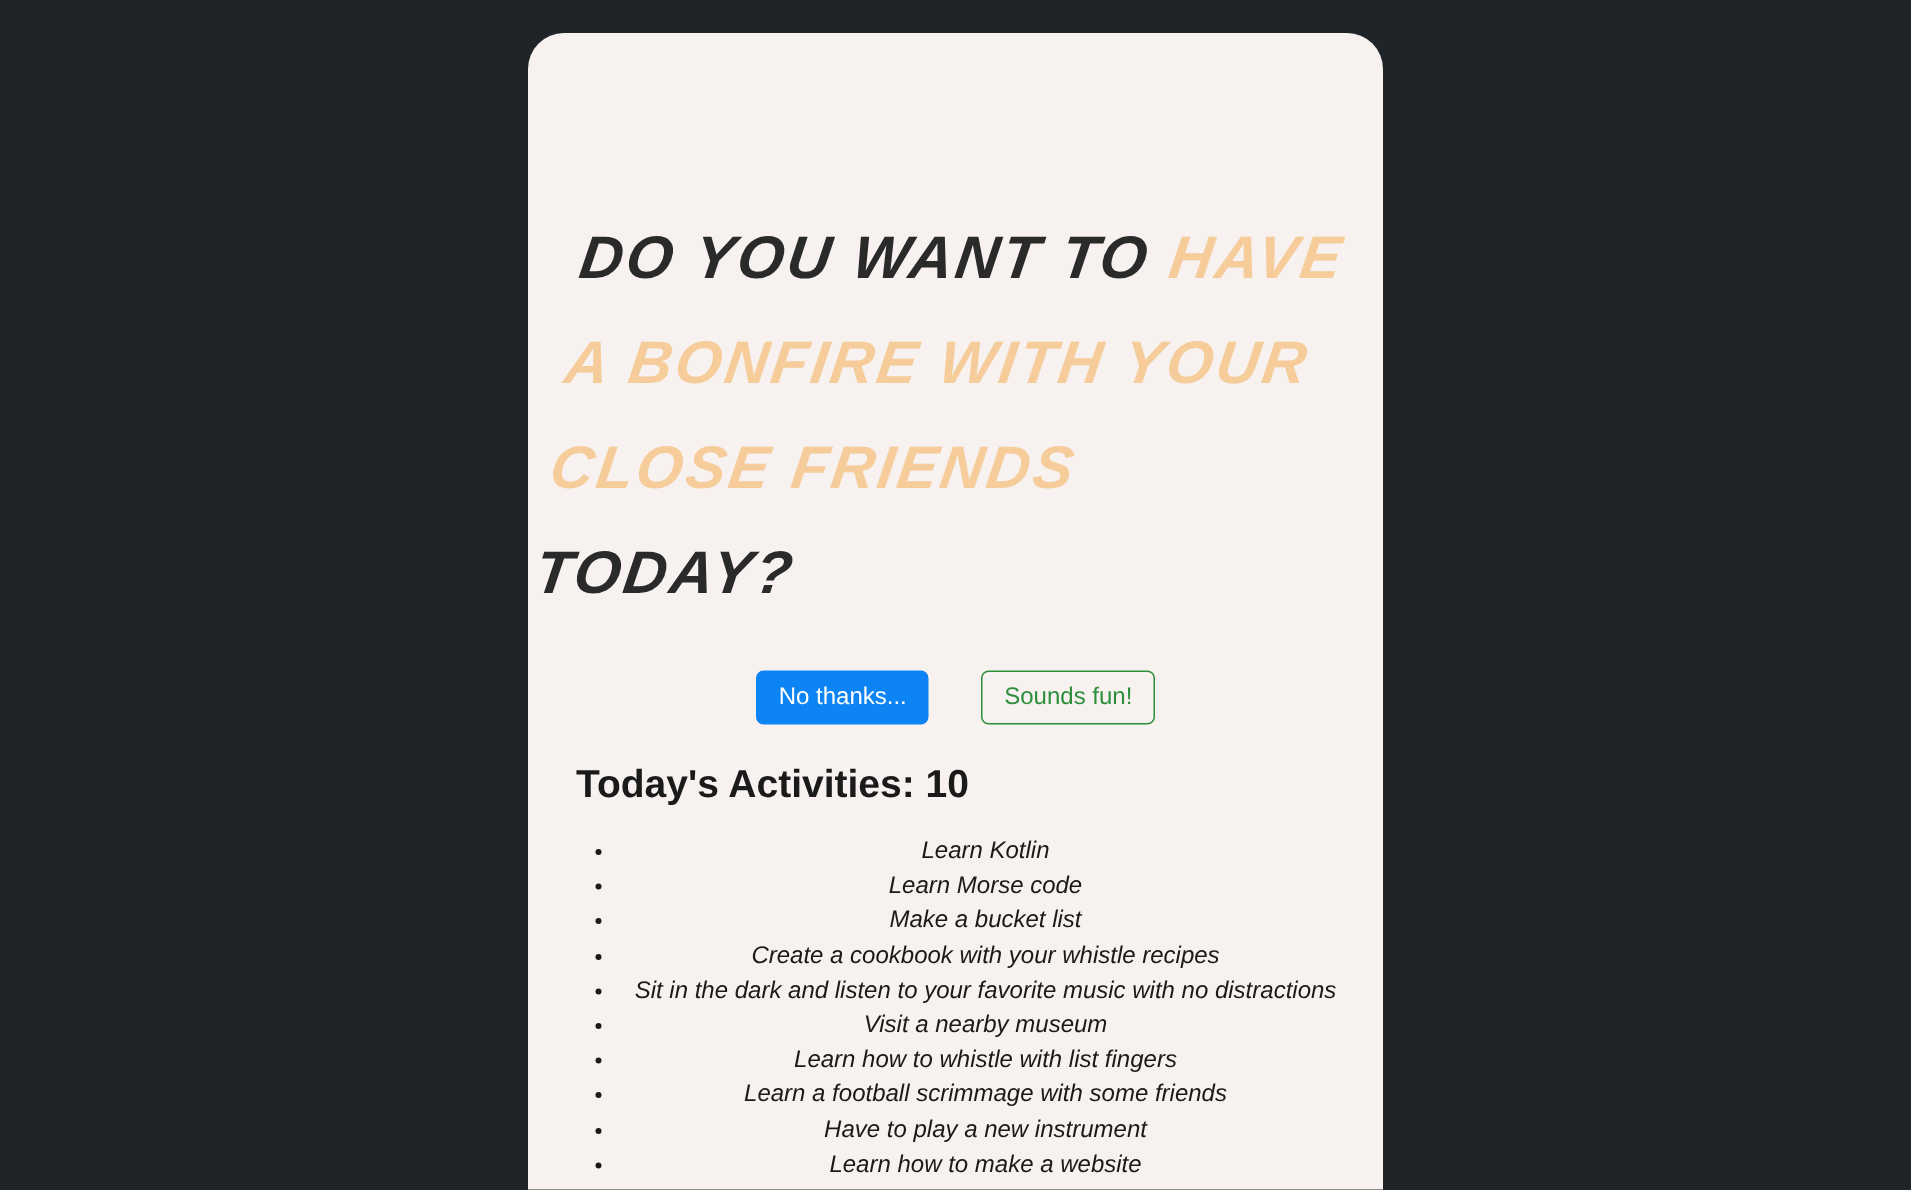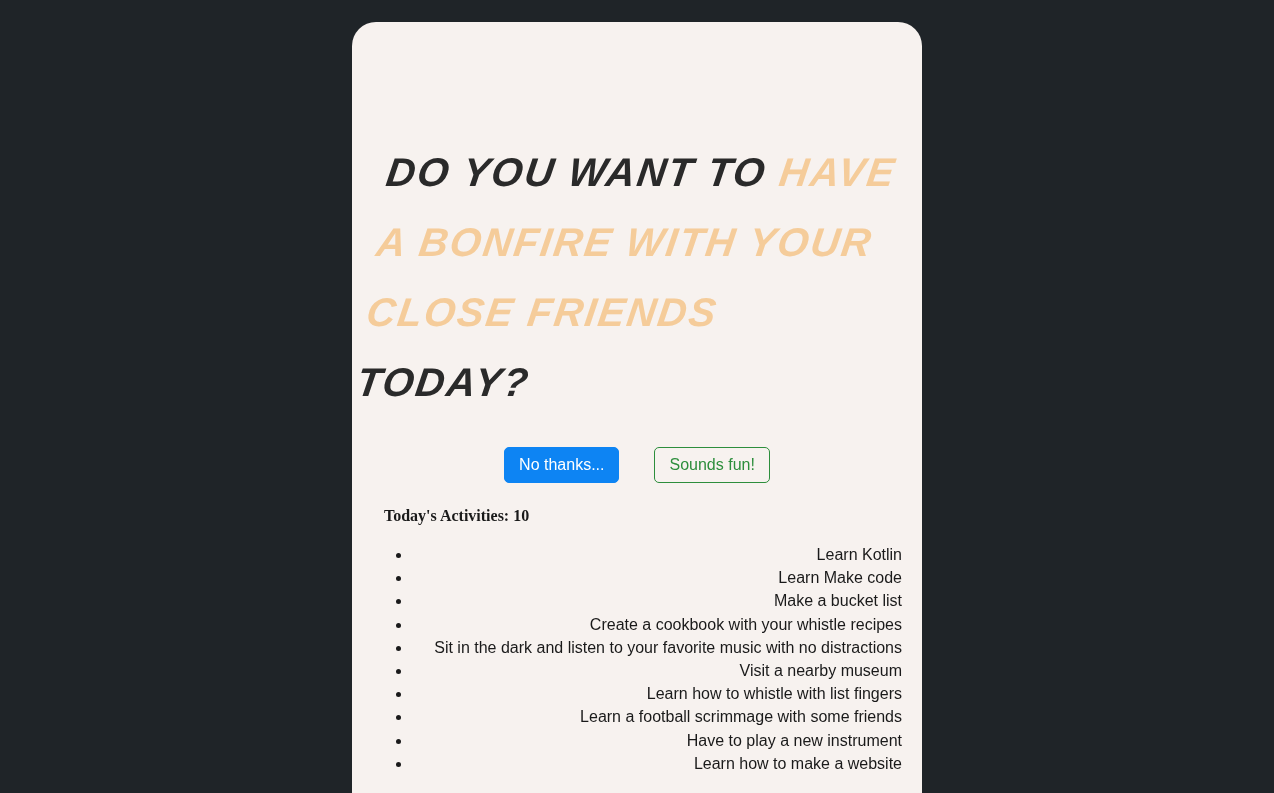--- a/index.html
+++ b/index.html
@@ -55,36 +55,36 @@
       background-color: #0d84f3;
       color: #ffffff;
       border: 1px solid #0d84f3;
     }
     .btn-outline-success {
       background-color: transparent;
       color: #2d8e3c;
       border: 1px solid #2d8e3c;
     }
     .activities-heading {
-      font-size: 16px;
+      font-size: 26px;
       font-weight: 700;
       color: #1a1a1a;
       margin: 0 0 18px 12px;
-      font-family: Liberation Serif, serif;
     }
     .activities-list {
       list-style-type: disc;
       padding-left: 40px;
       margin-bottom: 24px;
       font-size: 16px;
       line-height: 1.45;
       color: #1a1a1a;
     }
     .activities-list li {
-      text-align: right;
+      text-align: center;
+      font-style: italic;
     }
   </style>
 </head>
 <body>
 
 <div class="card">
   <h1 class="headline">
     <span>Do you want to </span><span class="highlight">Have a bonfire with your close friends</span><span> today?</span>
   </h1>
 
@@ -92,21 +92,21 @@
     <button class="btn btn-primary">No thanks...</button>
     <button class="btn btn-outline-success">Sounds fun!</button>
   </div>
 
   <h3 class="activities-heading">
     <span>Today's Activities: </span><span>10</span>
   </h3>
 
   <ul class="activities-list">
     <li>Learn Kotlin</li>
-    <li>Learn Make code</li>
+    <li>Learn Morse code</li>
     <li>Make a bucket list</li>
     <li>Create a cookbook with your whistle recipes</li>
     <li>Sit in the dark and listen to your favorite music with no distractions</li>
     <li>Visit a nearby museum</li>
     <li>Learn how to whistle with list fingers</li>
     <li>Learn a football scrimmage with some friends</li>
     <li>Have to play a new instrument</li>
     <li>Learn how to make a website</li>
   </ul>
 

